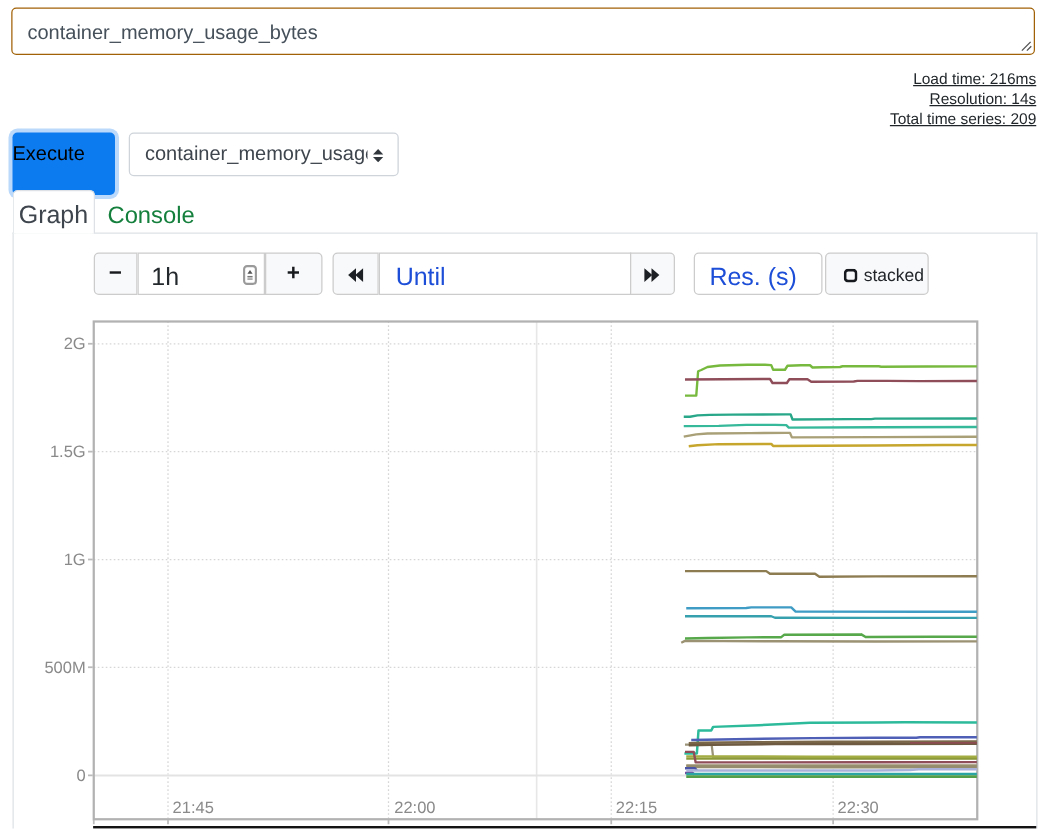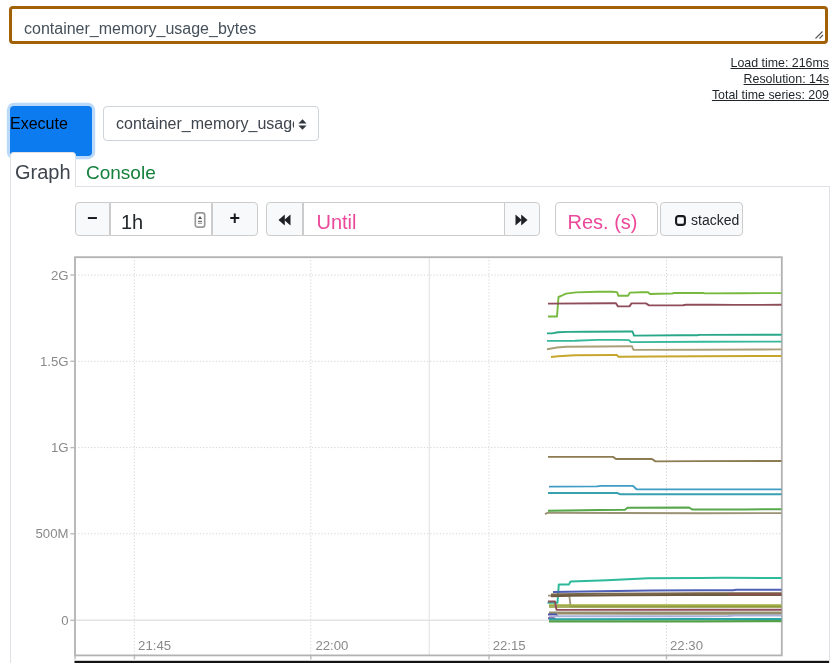--- a/index.html
+++ b/index.html
@@ -1,20 +1,20 @@
 <!DOCTYPE html>
 <html><head>
 <meta charset="utf-8">
 <style>
   * { margin:0; padding:0; box-sizing:border-box; }
   html,body { width:833px; height:663px; background:#fff; font-family:"Liberation Sans", sans-serif; overflow:hidden; position:relative; }
   .abs { position:absolute; }
 
   
-  .expr { left:9px; top:6px; width:819px; height:38px; border:3px solid #a16207; border-radius:4px; background:#fff;text-align:center; }
+  .expr { left:9px; top:6px; width:819px; height:38px; border:1px solid #a16207; border-radius:4px; background:#fff;text-align:center; }
   .expr .txt { position:absolute; left:12px; top:10.5px; font-size:16px; color:#45505a; }
   .expr svg { position:absolute; right:1px; bottom:1px; }
 
   
   .stats { right:4px; top:55px; text-align:right; font-size:12.4px; color:#1f2428; line-height:16px;text-decoration:underline; }
 
   
   .exec { left:10px; top:106px; width:82px; height:50px; background:#0d7bf0; border-radius:4px; color:#000000; font-size:16px; text-align:left; line-height:35px; box-shadow:0 0 0 3.2px rgba(77,155,245,0.38); }
 
   
@@ -24,21 +24,21 @@
   
   .tab-graph { left:10px; top:152px; width:65.5px; height:35px; border:1px solid #dee2e6; border-bottom:none; border-radius:4px 4px 0 0; background:#fff; text-align:center; font-size:20px; color:#3e454d; line-height:38px; z-index:3; }
   .console { left:86px; top:162px; font-size:19px; color:#15803d;text-align:right; }
   .navline { left:10px; top:186px; width:820px; height:1px; background:#dee2e6; }
   .panel-l { left:10px; top:186px; width:1px; height:477px; background:#dee2e6; }
   .panel-r { left:829px; top:186px; width:1px; height:477px; background:#dee2e6; }
 
   
   .tbtn { position:absolute; top:202px; height:34px; background:#f8f9fa; border:1px solid #ccc; font-size:18px; font-weight:700; color:#17191c; text-align:center; }
   .tinput { position:absolute; top:202px; height:34px; background:#fff; border:1px solid #ccc; font-size:20px; color:#23282c; }
-  .ph { color:#ec4899; }
+  .ph { color:#1d4ed8; }
 </style>
 </head>
 <body>
 
 <div class="abs expr">
     <span class="txt">container_memory_usage_bytes</span>
 <svg width="12" height="12" viewBox="0 0 12 12">
       <path d="M10.5 3.5 L3.5 10.5 M11 7 L7.5 10.5" stroke="#555" stroke-width="1.1" fill="none"></path>
     </svg>
 </div>

